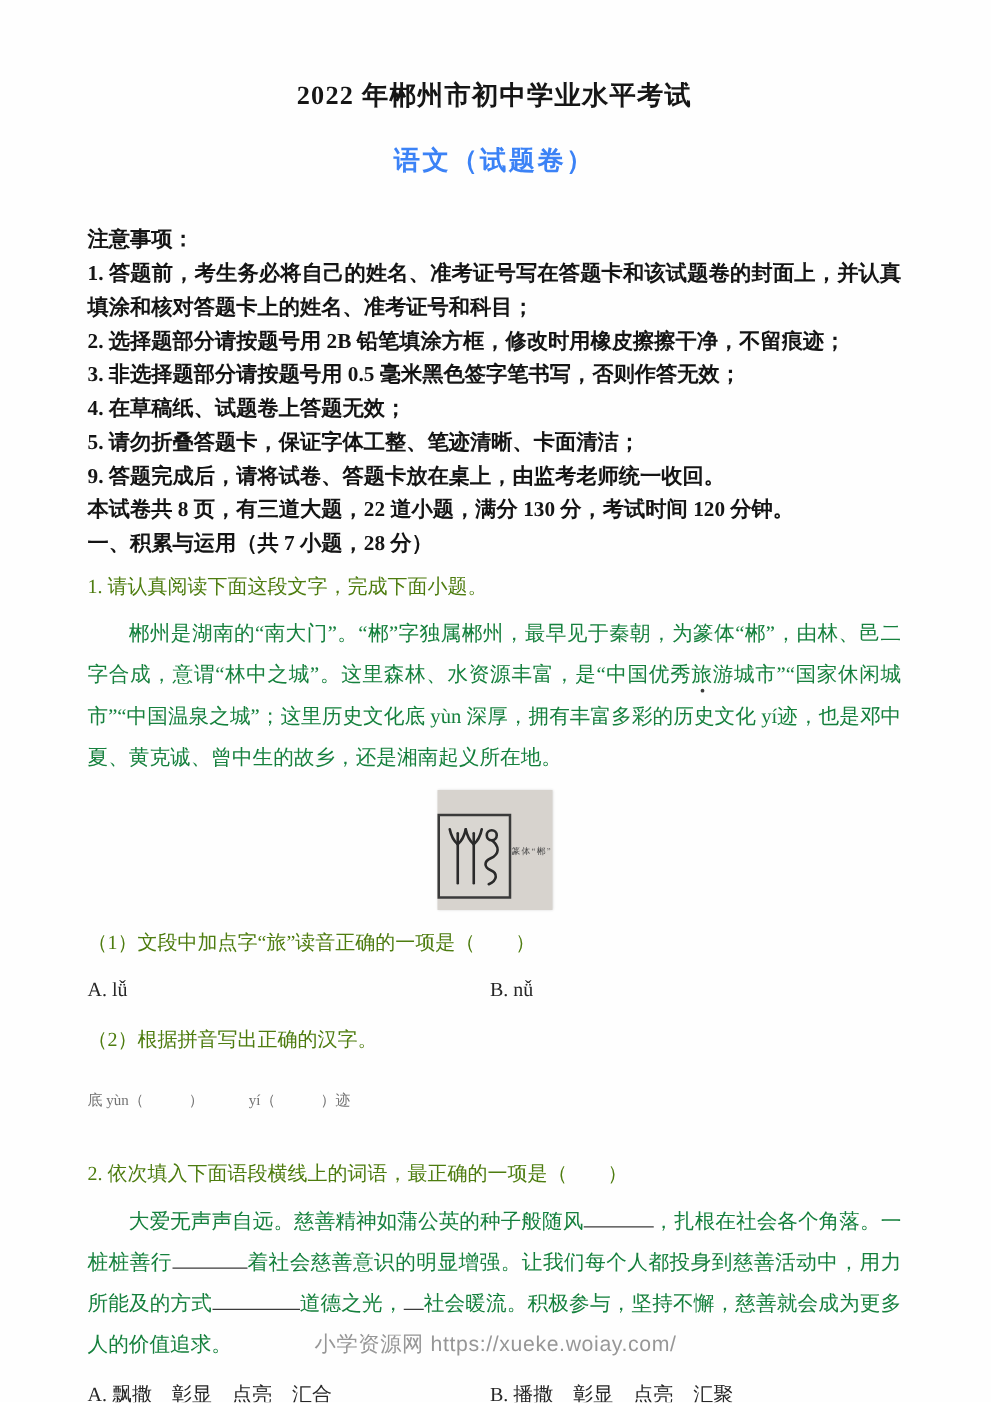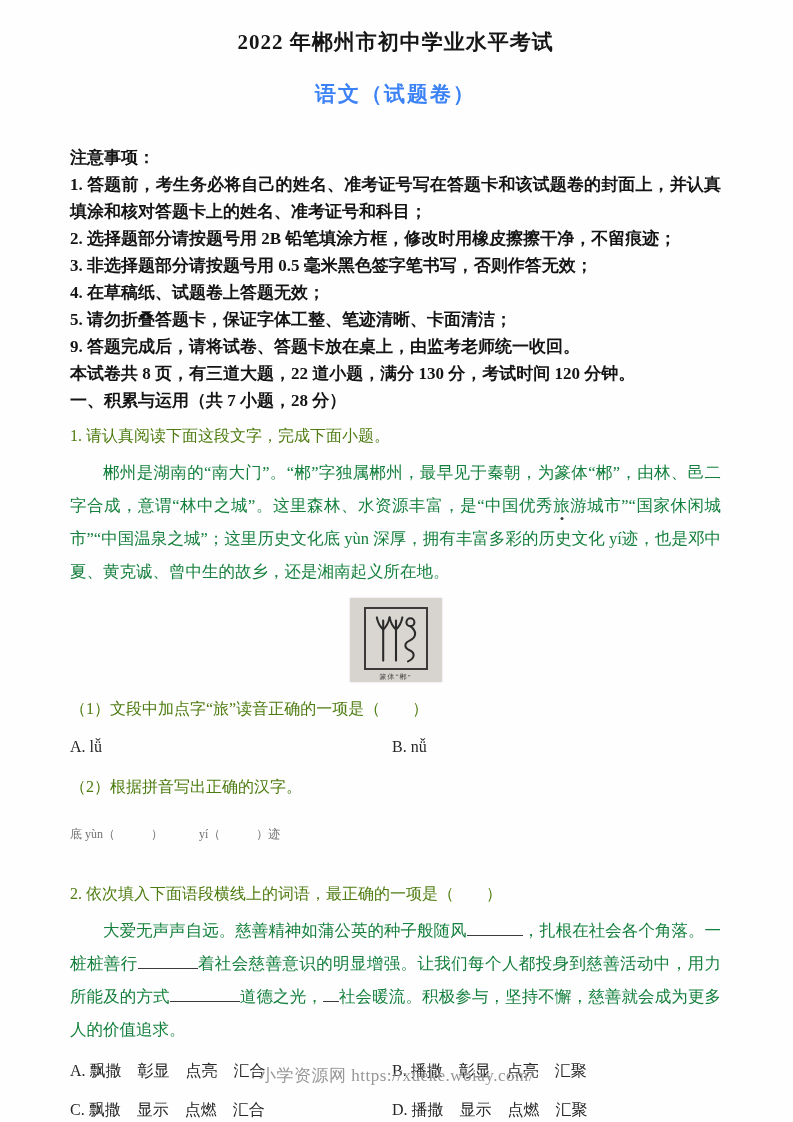--- a/index.html
+++ b/index.html
@@ -7,21 +7,21 @@
     position:relative;
     width:793px;height:1122px;
     margin:0 auto;
     background:#fefefe;
     font-family:"Liberation Serif","DejaVu Serif",serif;
     color:#1c1c1c;
     overflow:hidden;
   }
   .content{padding:0 72px 0 70px;}
   .page-title{
-    padding-top:28px;
+    padding-top:62px;
     text-align:center;
     font-size:21px;font-weight:bold;
     letter-spacing:1px;
     color:#161616;
   }
   .page-subtitle{
     margin-top:24px;
     text-align:center;
     font-size:21px;font-weight:bold;
     letter-spacing:2px;
@@ -59,23 +59,23 @@
     background:#3b3b3b;transform:translateX(-50%);
   }
   .blank{
     display:inline-block;
     border-bottom:1.2px solid #3b3b3b;
     height:14px;vertical-align:baseline;
   }
   .w56{width:56px}.w60{width:60px}.w70{width:70px}.w16{width:16px}
   .figure-wrap{display:flex;justify-content:center;margin-top:10px;}
   .photo{
-    width:92px;height:84px;
+    width:92px;height:96px;
     background:#d7d3ce;
-    display:flex;flex-direction:column;align-items:center;
+    display:flex;flex-direction:row;align-items:center;
     box-shadow:0 0 2px rgba(0,0,0,.15);
   }
   .seal-box{
     margin-top:9px;
     width:60px;height:64px;
     border:2px solid #3a3a3a;
     background:#d9d6d1;
     display:flex;align-items:center;justify-content:center;
   }
   .seal-caption{
@@ -96,21 +96,21 @@
     margin-top:12px;
     font-size:16px;line-height:26px;color:#262626;
   }
   .fill-line{
     margin-top:21px;
     font-size:12px;line-height:26px;color:#737373;
   }
   .footer-credit{
     position:absolute;left:0;top:1064px;width:793px;
     text-align:center;
-    font-family:Liberation Serif, serif;
+    font-family:Liberation Sans, sans-serif;
     font-size:17px;color:#979797;
     letter-spacing:.5px;
   }
   .mt14{margin-top:14px;}
   .mt18{margin-top:34px;}
 </style>
 </head>
 <body>
 
 <div class="sheet">

